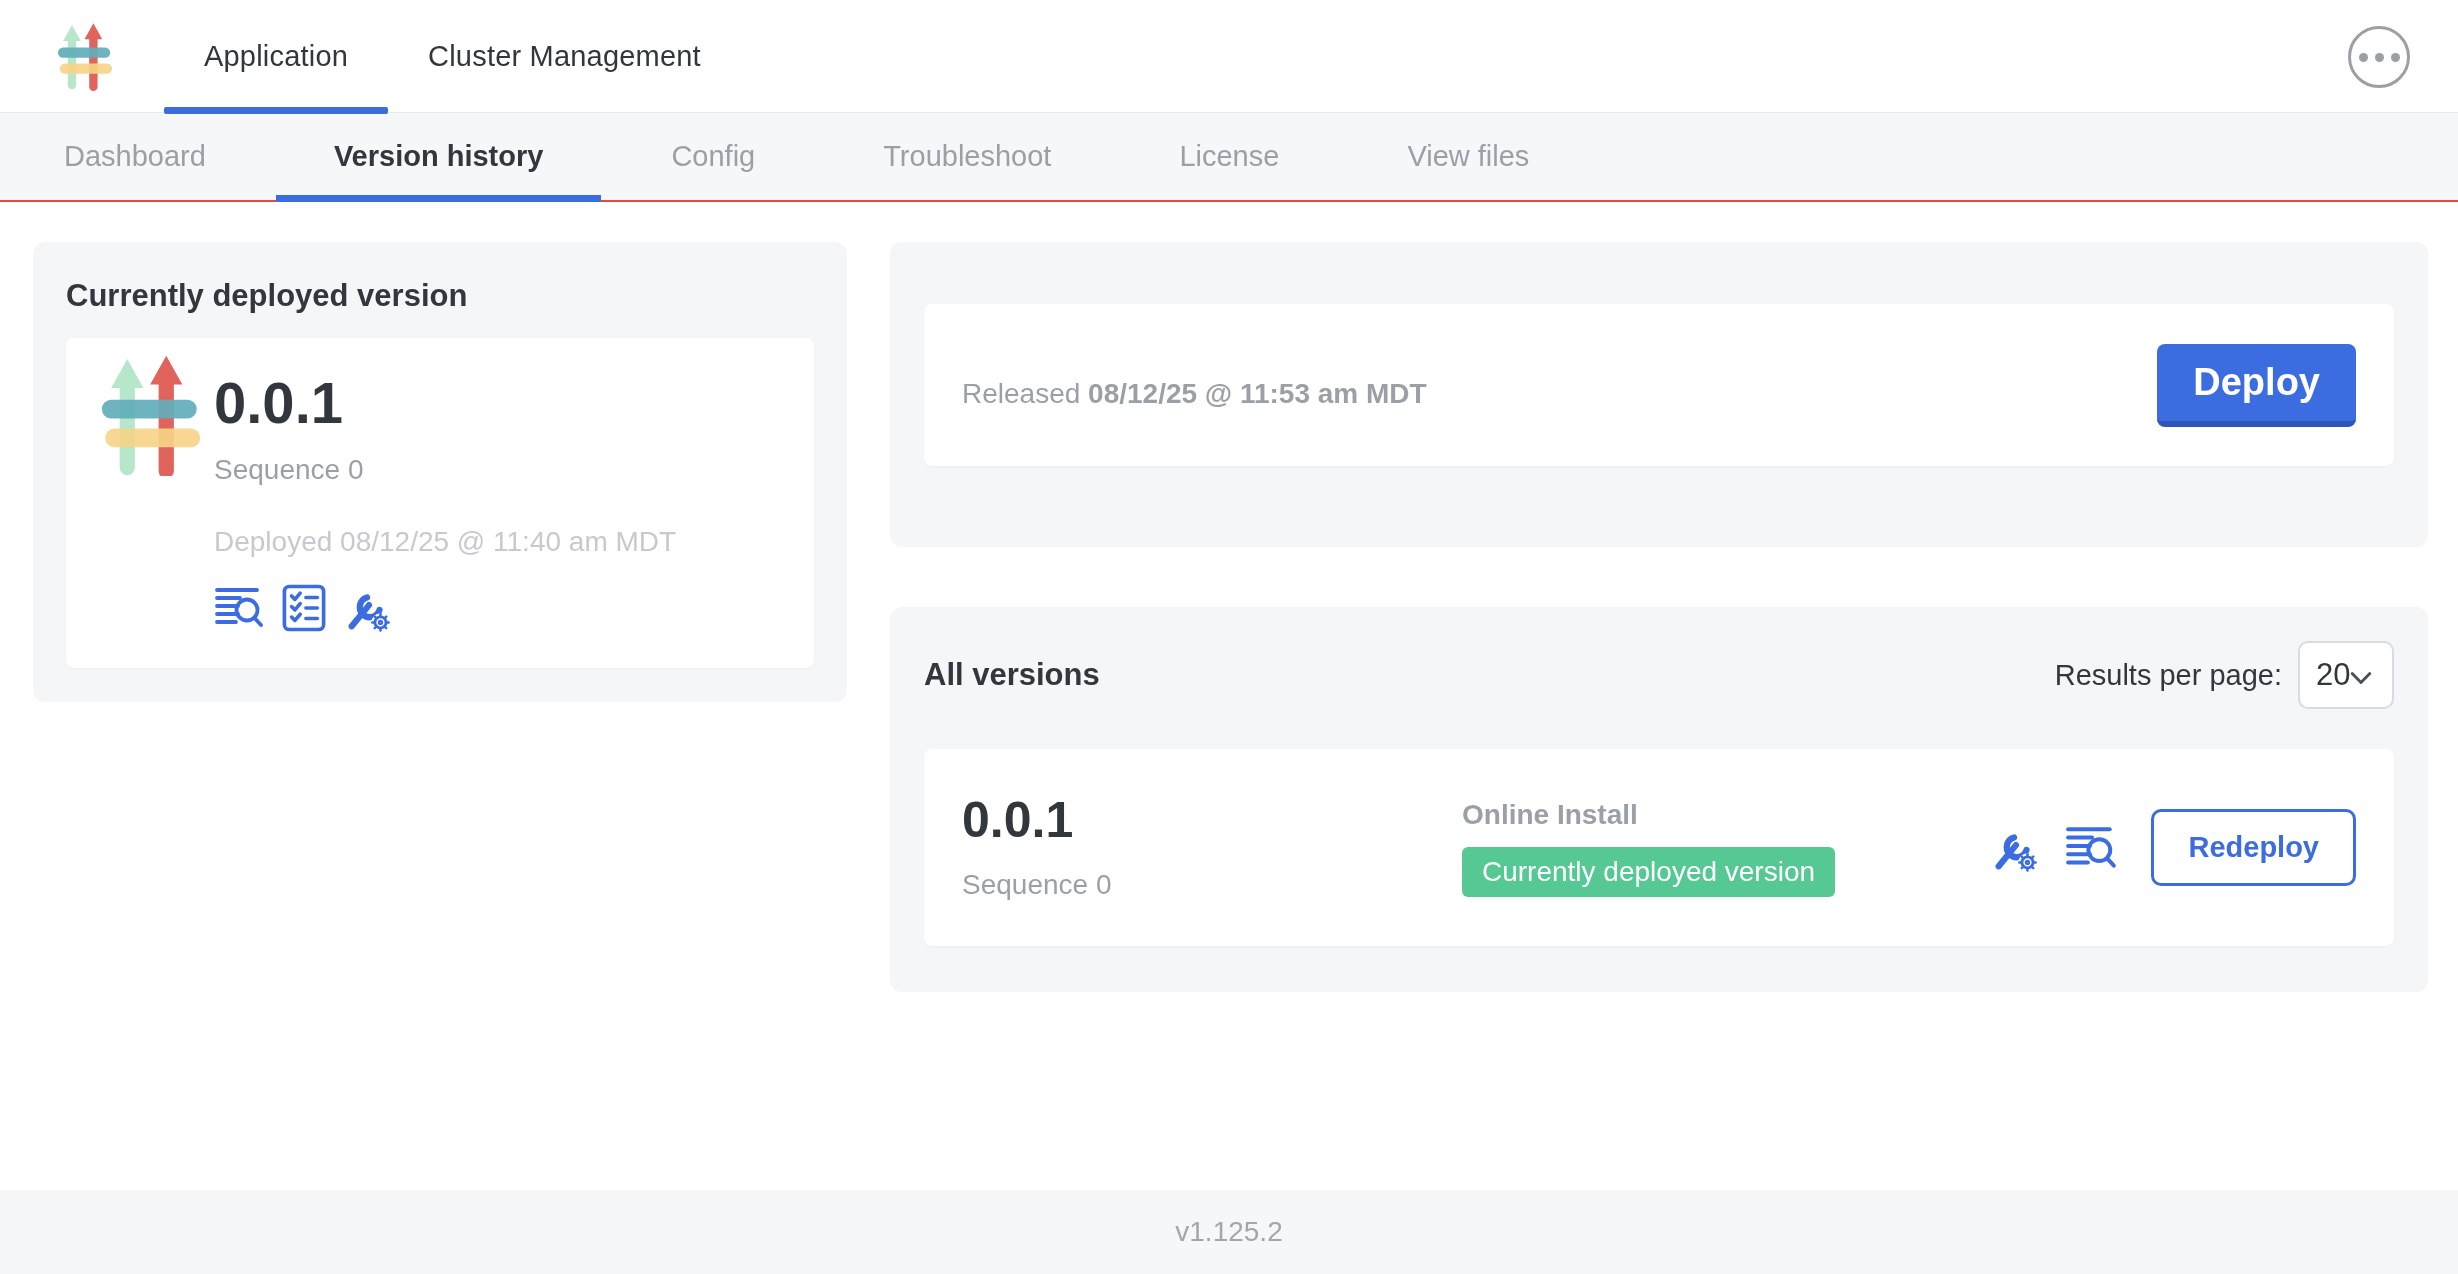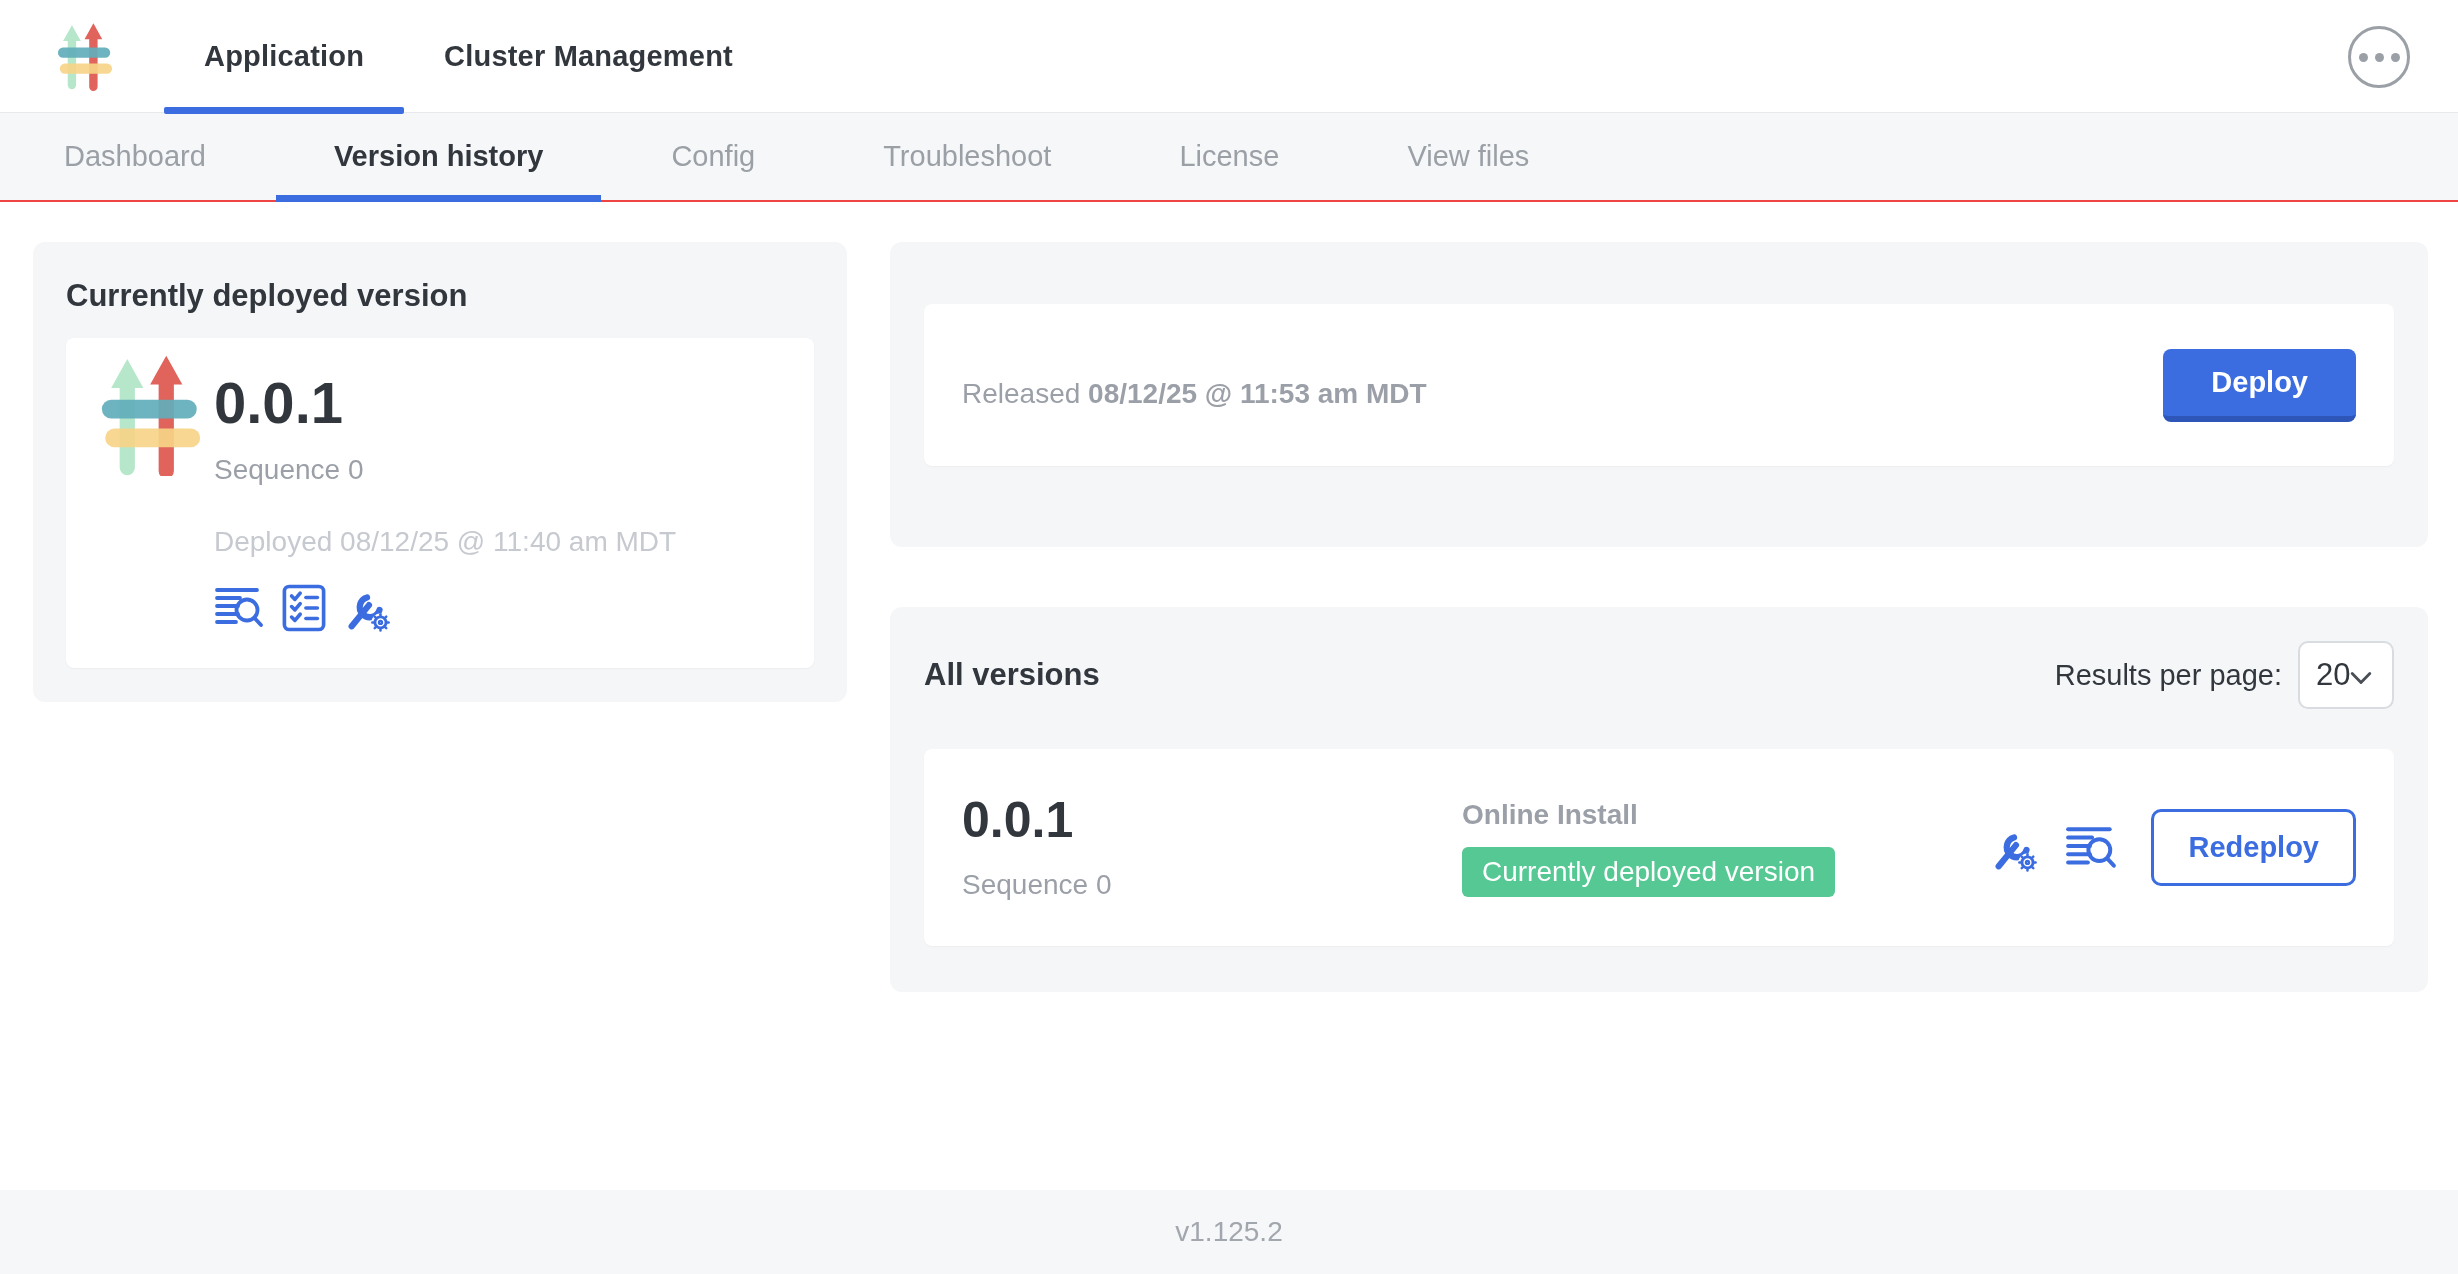--- a/index.html
+++ b/index.html
@@ -9,21 +9,21 @@
     background: #ffffff; color: #32373e;
     font-family: "Liberation Sans", "DejaVu Sans", sans-serif;
   }
 
   
   .app-header { position: relative; height: 113px; background:#fff; border-bottom: 1px solid #e7e9ec; }
   .header-logo { position:absolute; left:57px; top:20px; width:56px; height:72px; }
   .app-tabs { position:absolute; left:164px; top:0; height:113px; display:flex; }
   .app-tab {
     position:relative; display:flex; align-items:center; padding:12px 40px;
-    font-size:29px; color:#32373e; cursor:pointer; letter-spacing:.2px;font-weight:bold;
+    font-size:29px; color:#32373e; cursor:pointer; letter-spacing:.2px;
   }
   .app-tab.active::after {
     content:""; position:absolute; left:0; right:0; bottom:-1px; height:7px;
     background:#3b6ce0; border-radius:2px;
   }
   .overflow-btn {
     position:absolute; right:48px; top:26px; width:62px; height:62px; border-radius:50%;
     border:3px solid #9aa0a6; background:#fff; display:flex; align-items:center; justify-content:center; gap:7px;
     cursor:pointer; padding:0;
   }
@@ -71,21 +71,21 @@
   .check-link .link-text { text-decoration:underline; }
   .updates-inner {
     margin-top:28px; height:162px; background:#fff; border-radius:8px;
     display:flex; align-items:center; justify-content:space-between; padding:0 38px;
     box-shadow:0 1px 2px rgba(0,0,0,.04);
   }
   .released-line { margin-top:18px; font-size:28px; color:#9b9fa7; }
   .released-line .date { font-weight:700; }
   .deploy-btn {
     background:#3b6ce0; border:none; border-bottom:6px solid #2e55b8; border-radius:8px;
-    color:#fff; font-size:29px; font-weight:700; padding:17px 48px; cursor:pointer;
+    color:#fff; font-size:38px; font-weight:700; padding:17px 36px; cursor:pointer;
     font-family:inherit;
   }
 
   .versions-card { height:385px; padding:34px; }
   .rpp-group { display:flex; align-items:center; gap:16px; }
   .rpp-label { font-size:29px; color:#32373e; }
   .rpp-select {
     width:96px; height:68px; background:#fff; border:2px solid #d8dbe0; border-radius:10px;
     display:flex; align-items:center; justify-content:space-between; padding:0 28px 0 16px;
     font-size:31px; color:#32373e; cursor:pointer;

